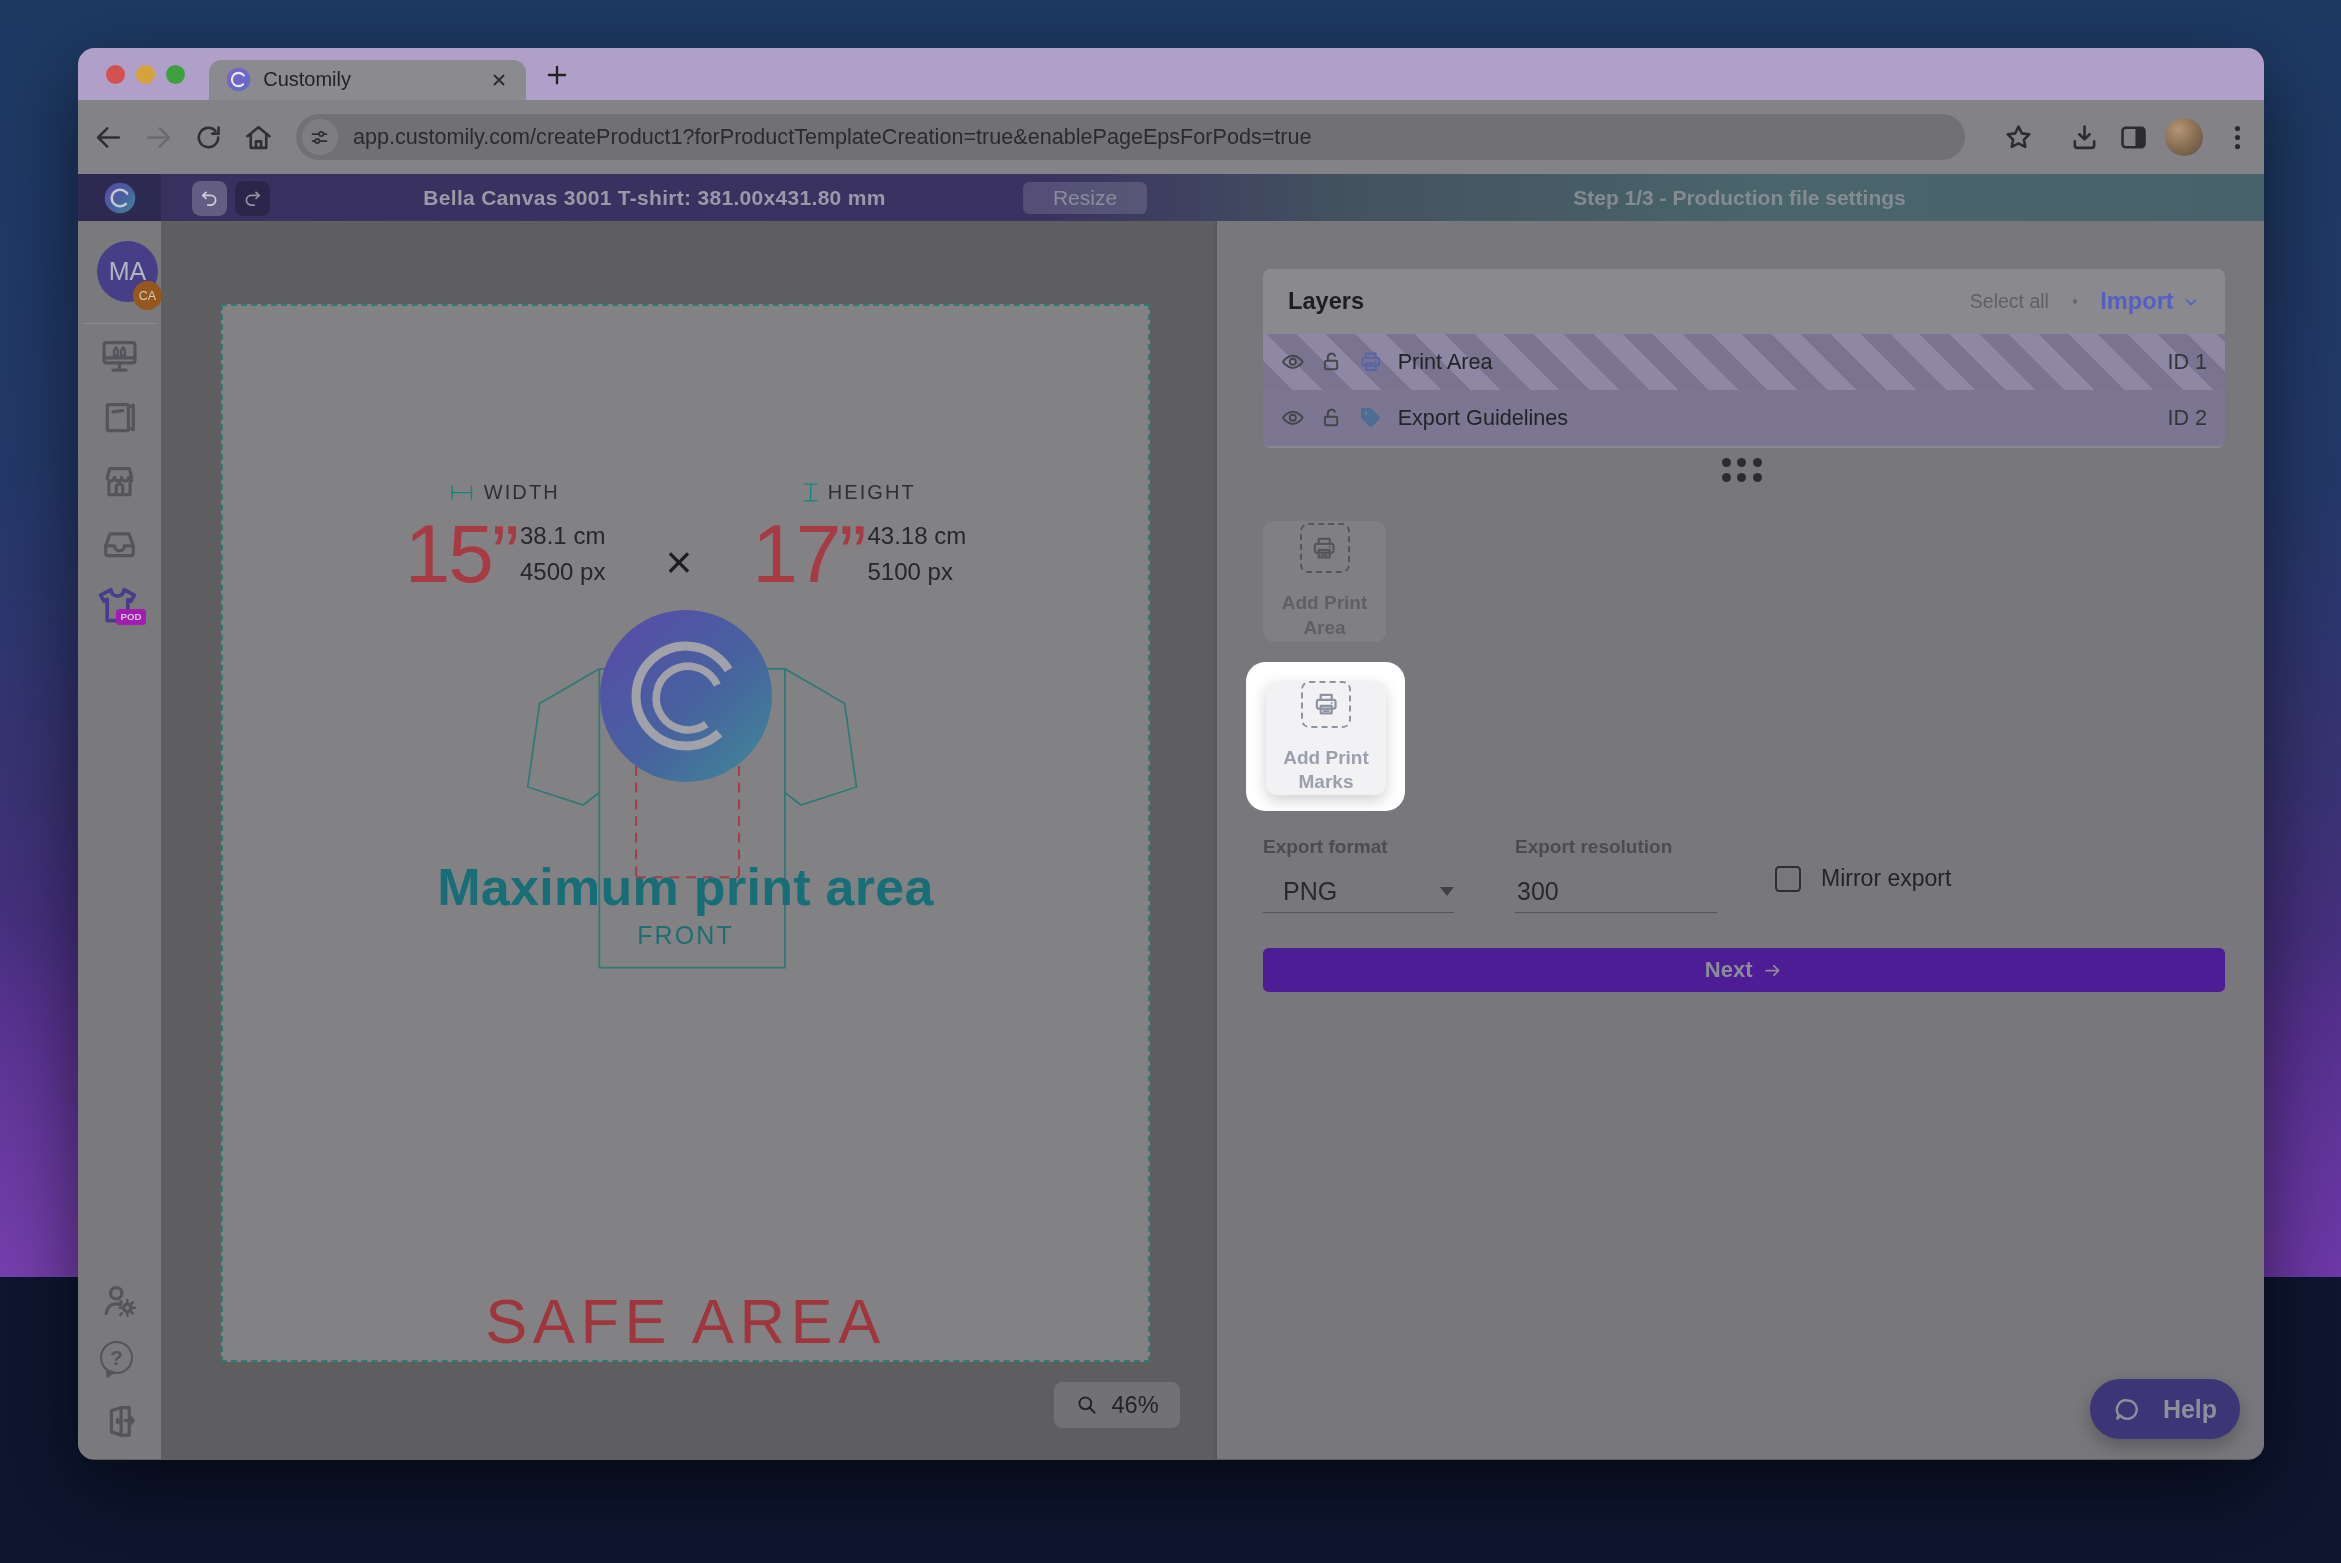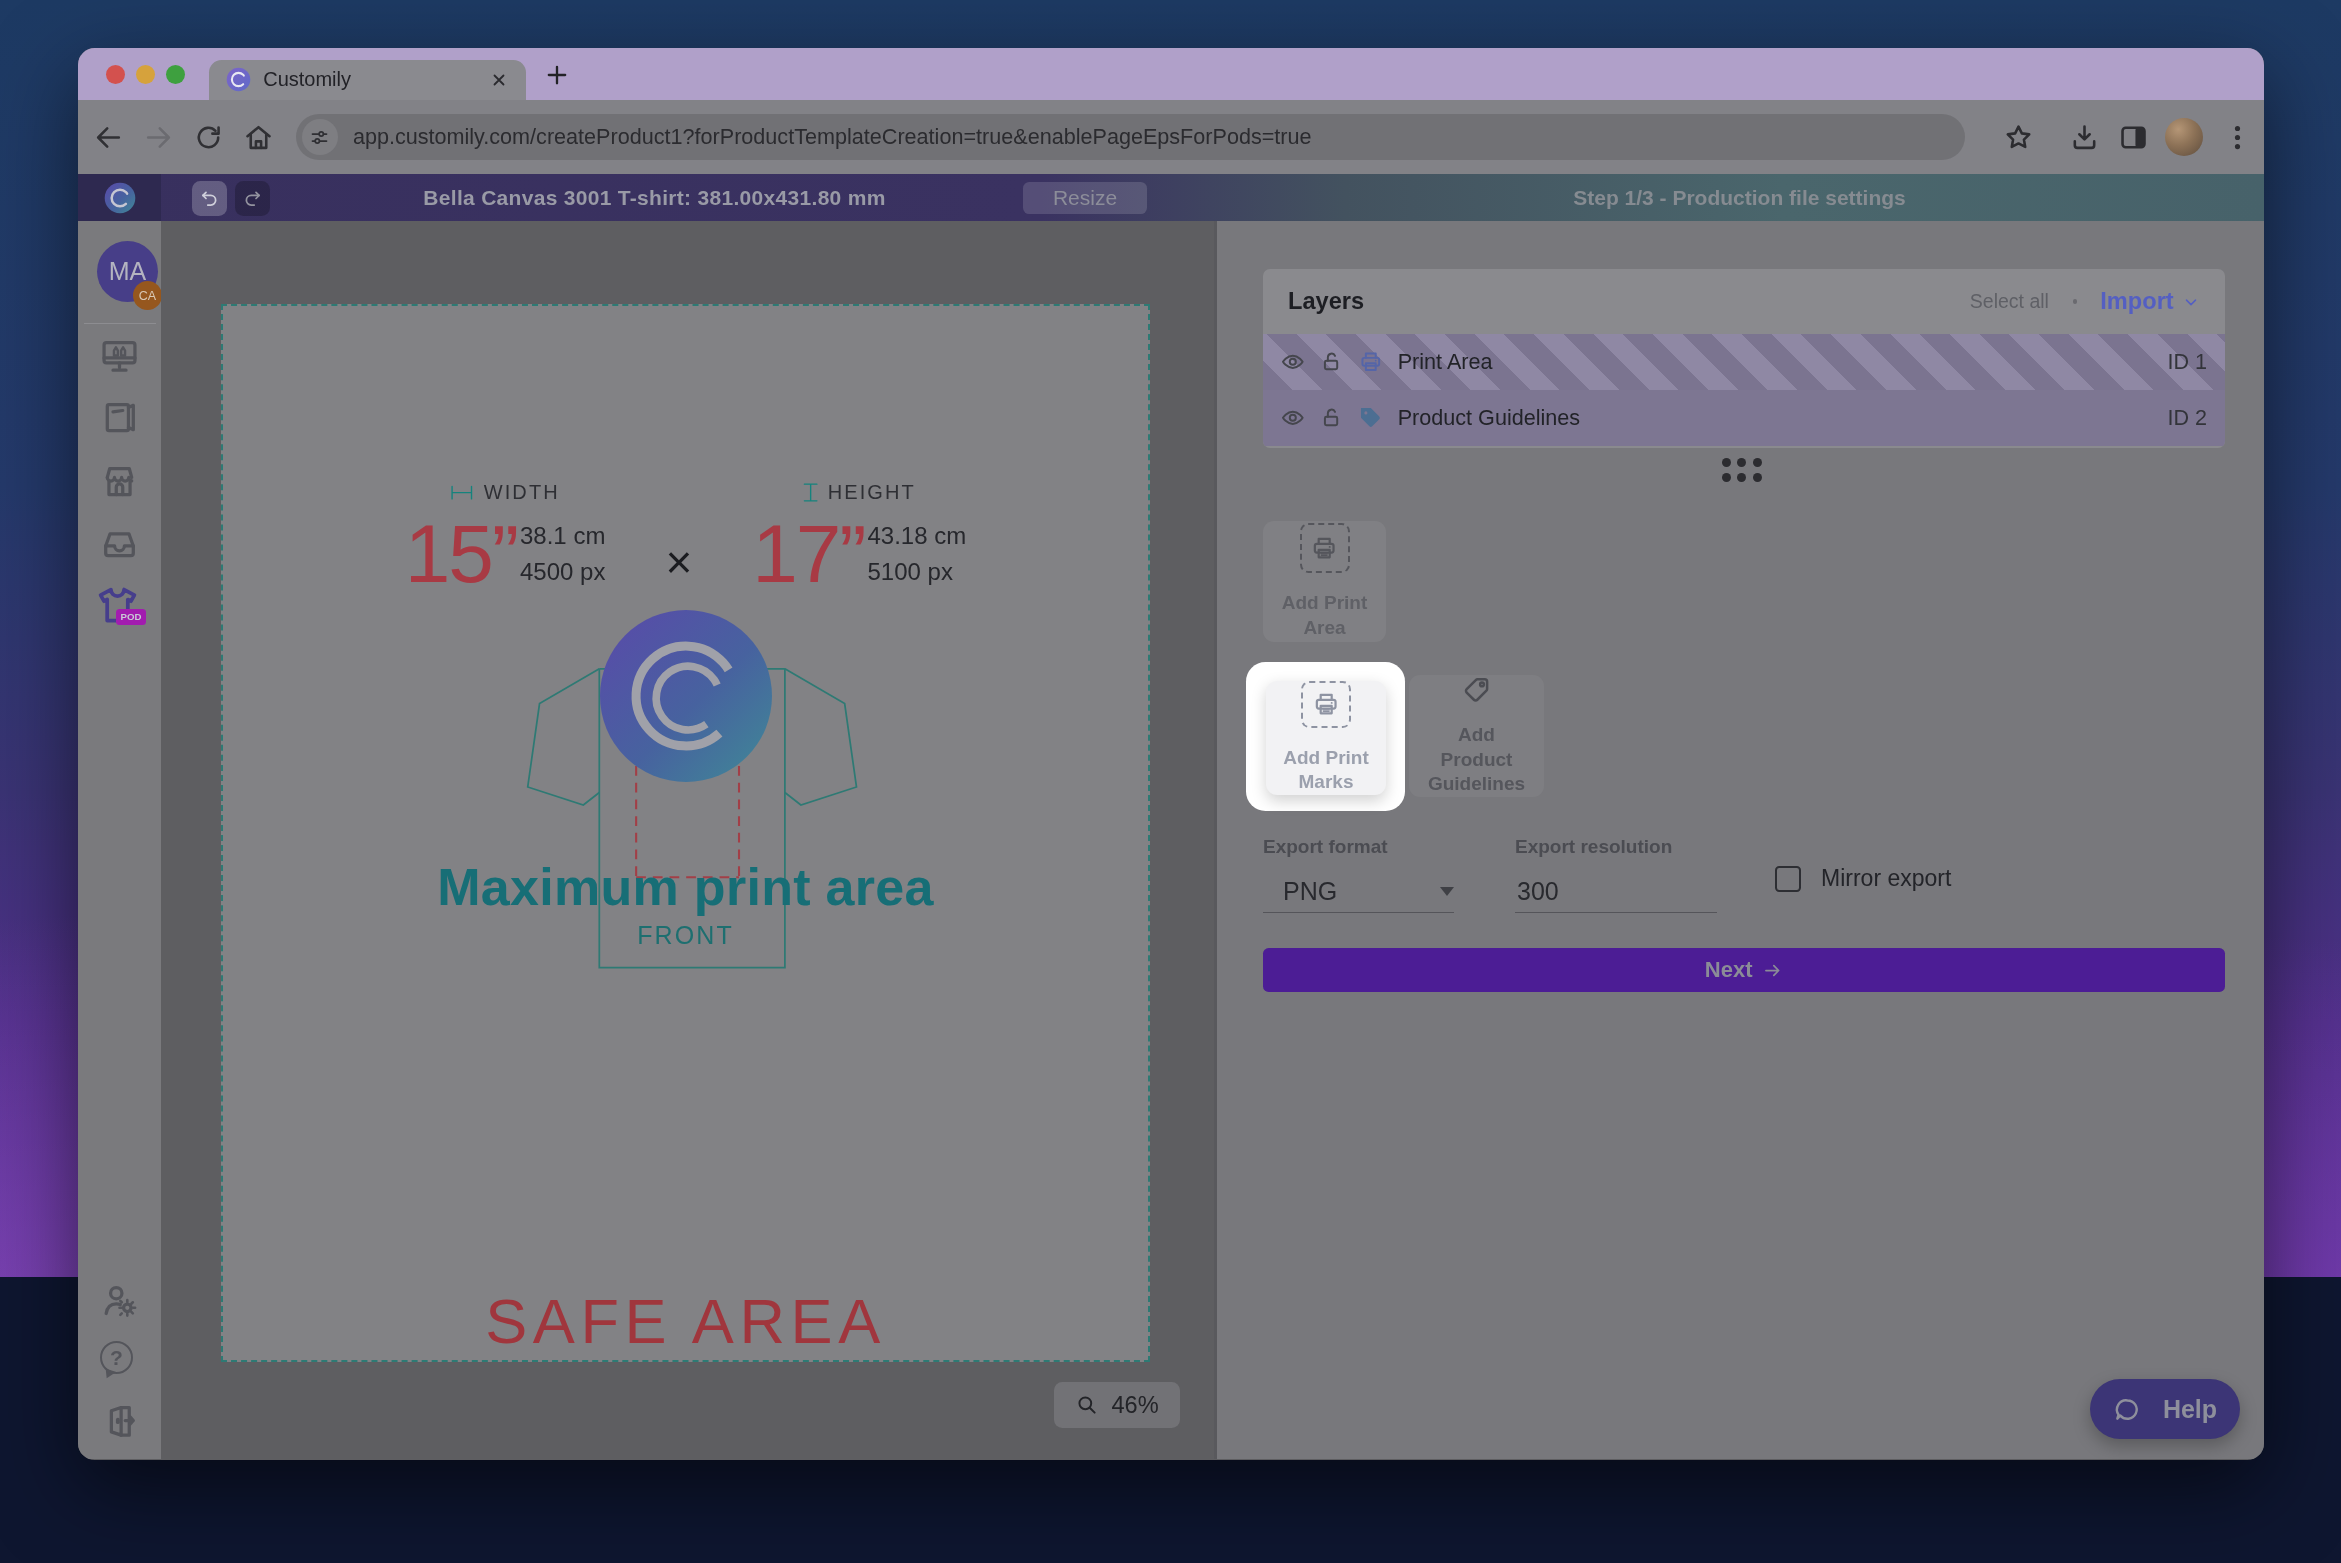--- a/index.html
+++ b/index.html
@@ -358,21 +358,21 @@
                 <circle cx="12" cy="12" r="3.1"></circle>
             </svg>
             <svg class="ic rowic" viewBox="0 0 24 24" stroke-width="1.9">
               <rect x="5" y="11" width="12.5" height="8.5" rx="1.5"></rect>
                 <path d="M8 11V7.5A3.8 3.8 0 0 1 15.3 6"></path>
             </svg>
             <svg class="ic rowic" viewBox="0 0 24 24" style="stroke:none;color:#4c6e92;">
               <path d="M20.6 13.4l-7.2 7.2a2 2 0 0 1-2.8 0L2 12V2h10l8.6 8.6a2 2 0 0 1 0 2.8z" fill="currentColor"></path>
               <circle cx="7" cy="7" r="1.6" fill="#7d7692"></circle>
             </svg>
-            <span class="rowname">Product Guidelines</span>
+            <span class="rowname">Export Guidelines</span>
             <span class="rowid">ID 2</span>
           </div>
         </div>
 
         <div class="dots">
           <span></span>
             <span></span>
             <span></span>
             <span></span>
             <span></span>
@@ -399,27 +399,20 @@
               <path d="M7 8V3.5h10V8"></path>
                 <rect x="3.5" y="8" width="17" height="8" rx="1.8"></rect>
                 <rect x="7" y="13.5" width="10" height="6.8"></rect>
                 <path d="M9.3 16.3h5.4M9.3 18.3h5.4" stroke-width="1.4"></path>
                 <circle cx="17" cy="10.8" r=".9" fill="currentColor" stroke="none"></circle>
             </svg>
           </div>
           <div class="cardlabel" style="color:#9ba0ad;width:90px;">Add Print Marks</div>
         </div>
 
-        <div class="cardbtn" style="left:192px;top:454px;width:135px;height:122px;background:#7e7e82;">
-          <svg class="ic" width="45" height="45" viewBox="0 0 24 24" stroke-width="1.7" style="color:#4b4c52;">
-            <path d="M12.8 3.5h5.8a1.9 1.9 0 0 1 1.9 1.9v5.8a1.9 1.9 0 0 1-.56 1.34l-7.3 7.3a1.9 1.9 0 0 1-2.7 0l-5.8-5.8a1.9 1.9 0 0 1 0-2.7l7.3-7.3a1.9 1.9 0 0 1 1.36-.54z"></path>
-            <circle cx="16.4" cy="7.6" r="1.5"></circle>
-          </svg>
-          <div class="cardlabel" style="color:#55565c;width:111px;">Add Product Guidelines</div>
-        </div>
 
         <div class="exlabel" style="left:46px;top:615px;">Export format</div>
         <div class="exfield" style="left:46px;top:649px;width:191px;">
           <span class="exval" style="width:auto;margin-left:20px;">PNG</span>
           <span class="selarrow"></span>
         </div>
         <div class="exlabel" style="left:298px;top:615px;">Export resolution</div>
         <div class="exfield" style="left:298px;top:649px;width:202px;">
           <input class="exval" value="300" style="">
         </div>

